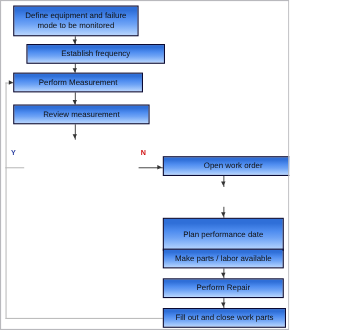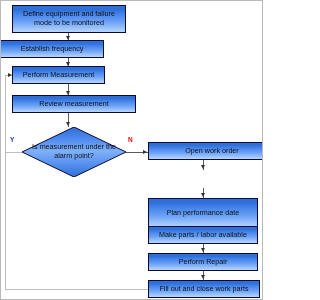--- a/index.html
+++ b/index.html
@@ -115,47 +115,32 @@
 </style>
 </head>
 <body>
 
 <div id="canvas">
 
   <div class="node process" style="left:12px; top:5px; width:114px; height:28px;">
     <span>Define equipment and failure mode to be monitored</span>
   </div>
 
-  <div class="node process" style="left:0; top:40px; width:104px; height:18px;text-align:center;">
+  <div class="node process" style="left:24px; top:40px; width:126px; height:18px;text-align:center;">
     <span>Establish frequency</span>
   </div>
 
-  <div class="node process" style="left:12px; top:66px; width:93px; height:18px;">
+  <div class="node process" style="left:12px; top:66px; width:118px; height:18px;">
     <span>Perform Measurement</span>
   </div>
 
   <div class="node process" style="left:12px; top:95px; width:124px; height:18px;">
     <span>Review measurement</span>
   </div>
 
-  <div class="node decision" style="left:22px; top:127px; width:104px; height:50px;">
-    <svg viewBox="0 0 104 50" preserveAspectRatio="none">
-      <defs>
-        <linearGradient id="dgrad" x1="0" y1="0" x2="0" y2="1">
-          <stop offset="0%" stop-color="#2f6fd8"></stop>
-          <stop offset="22%" stop-color="#4a86ec"></stop>
-          <stop offset="48%" stop-color="#7fb0f8"></stop>
-          <stop offset="70%" stop-color="#5d96f2"></stop>
-          <stop offset="100%" stop-color="#2f6fd8"></stop>
-        </linearGradient>
-      </defs>
-      <polygon points="52,0 104,25 52,50 0,25" fill="url(#dgrad)" stroke="#0a0a33" stroke-width="1"></polygon>
-    </svg>
-    <span class="dlabel">Is measurement under the alarm point?</span>
-  </div>
 
   <div class="node process" style="left:148px; top:142px; width:128px; height:18px;">
     <span>Open work order</span>
   </div>
 
 
   <div class="node process" style="left:148px; top:198px; width:110px; height:30px;">
     <span>Plan performance date</span>
   </div>
 

